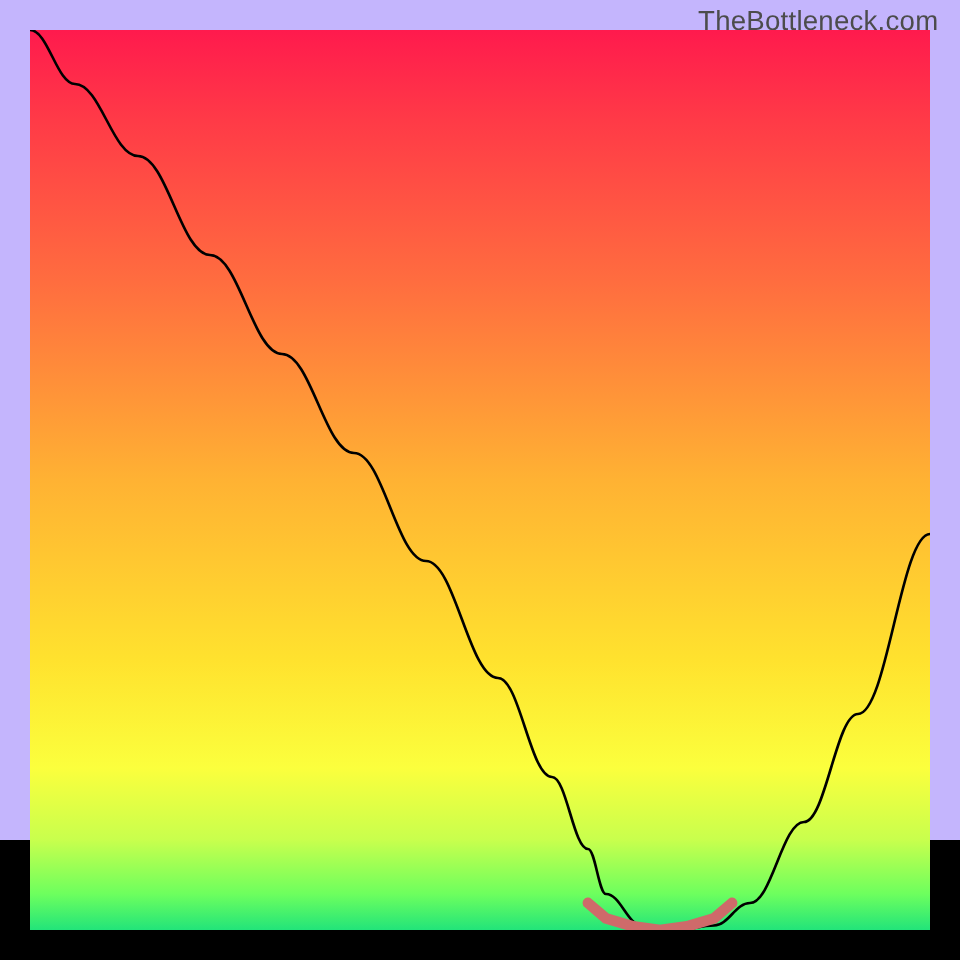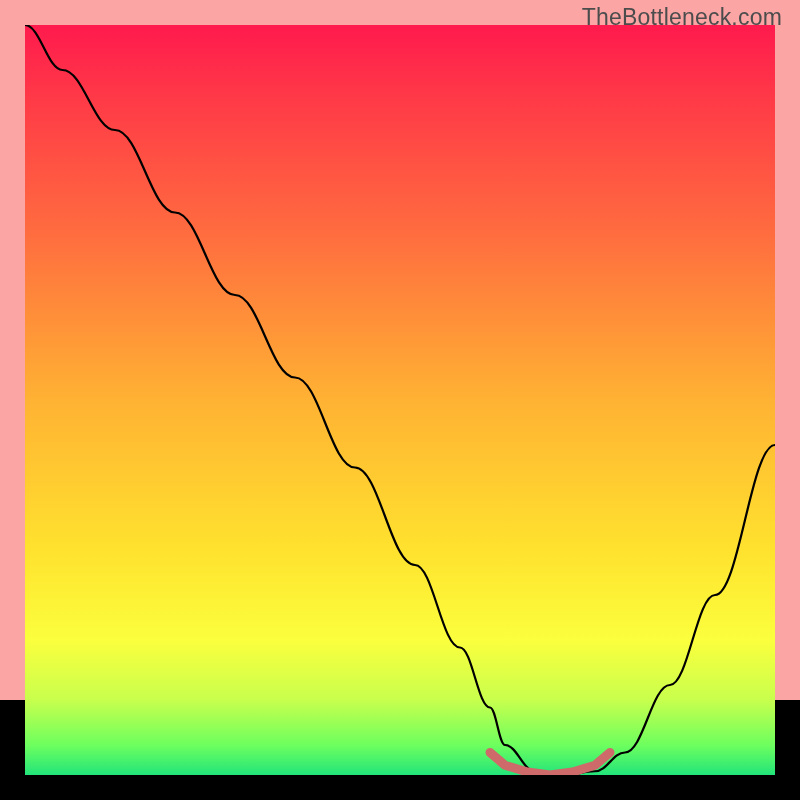--- a/index.html
+++ b/index.html
@@ -8,21 +8,21 @@
     width: 800px;
     height: 800px;
     background: #000;
     font-family: Arial, Helvetica, sans-serif;
     overflow: hidden;
   }
   .frame {
     position: relative;
     width: 800px;
     height: 700px;
-    background: #fca5a5;
+    background: #c4b5fd;
   }
   .plot-area {
     position: absolute;
     left: 25px;
     top: 25px;
     width: 750px;
     height: 750px;
   }
   .gradient-bg {
     position: absolute;

